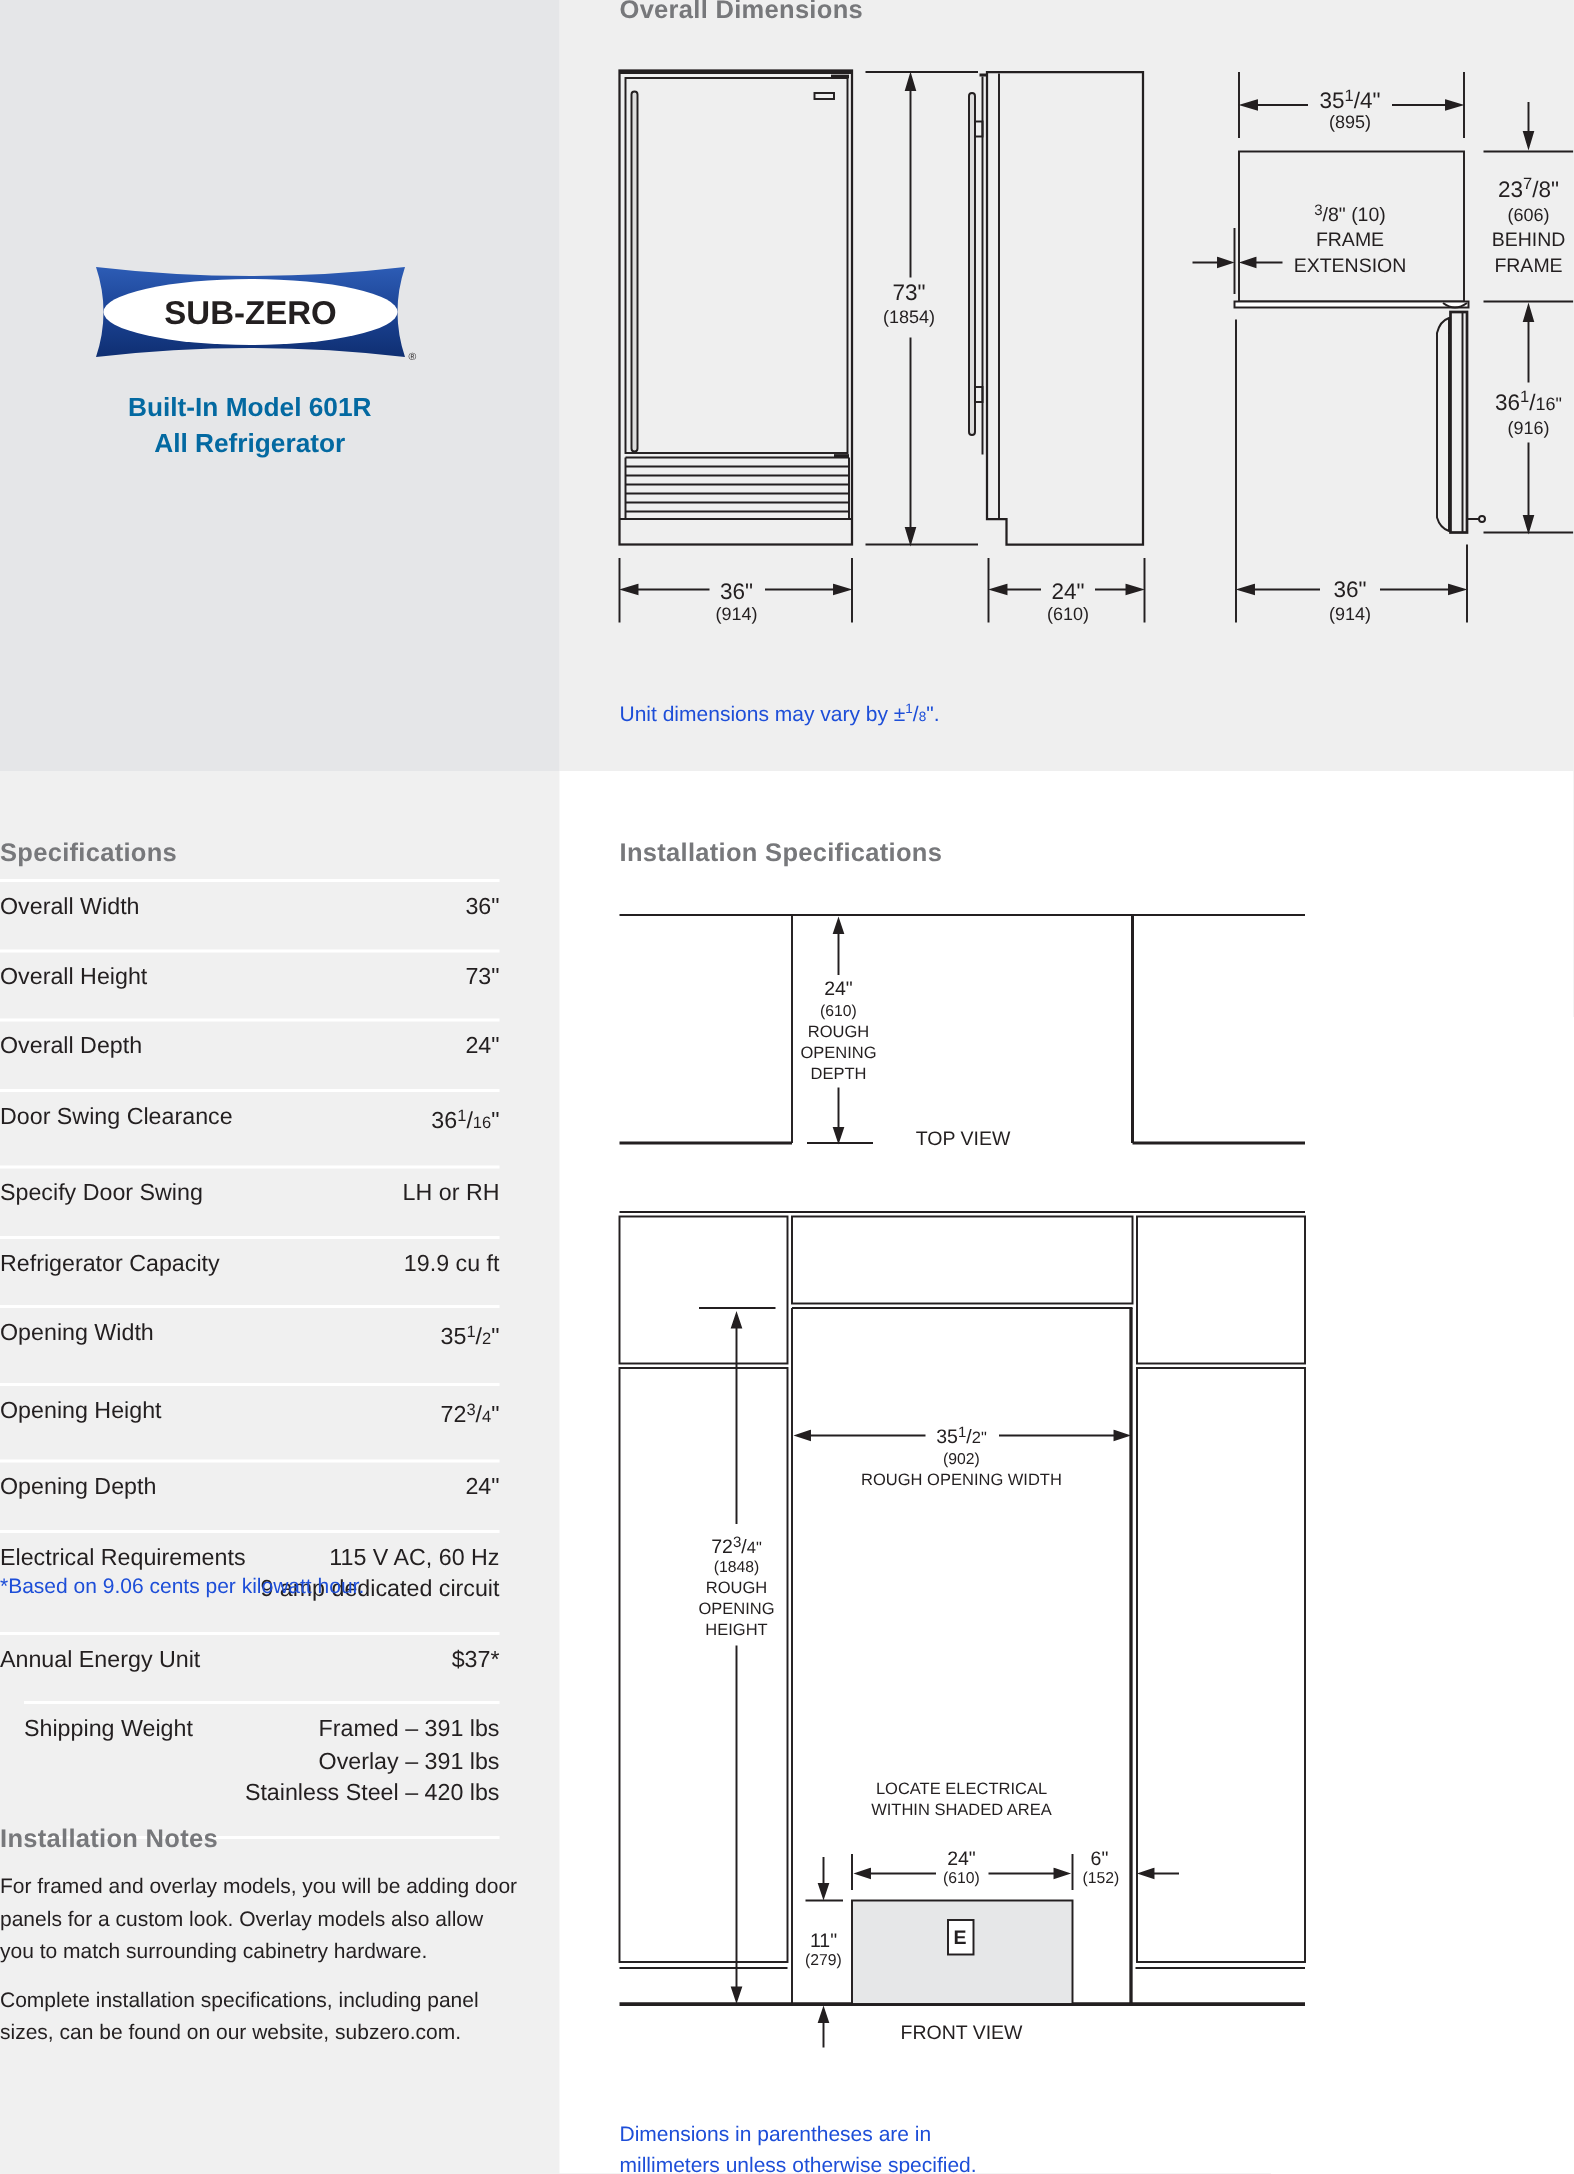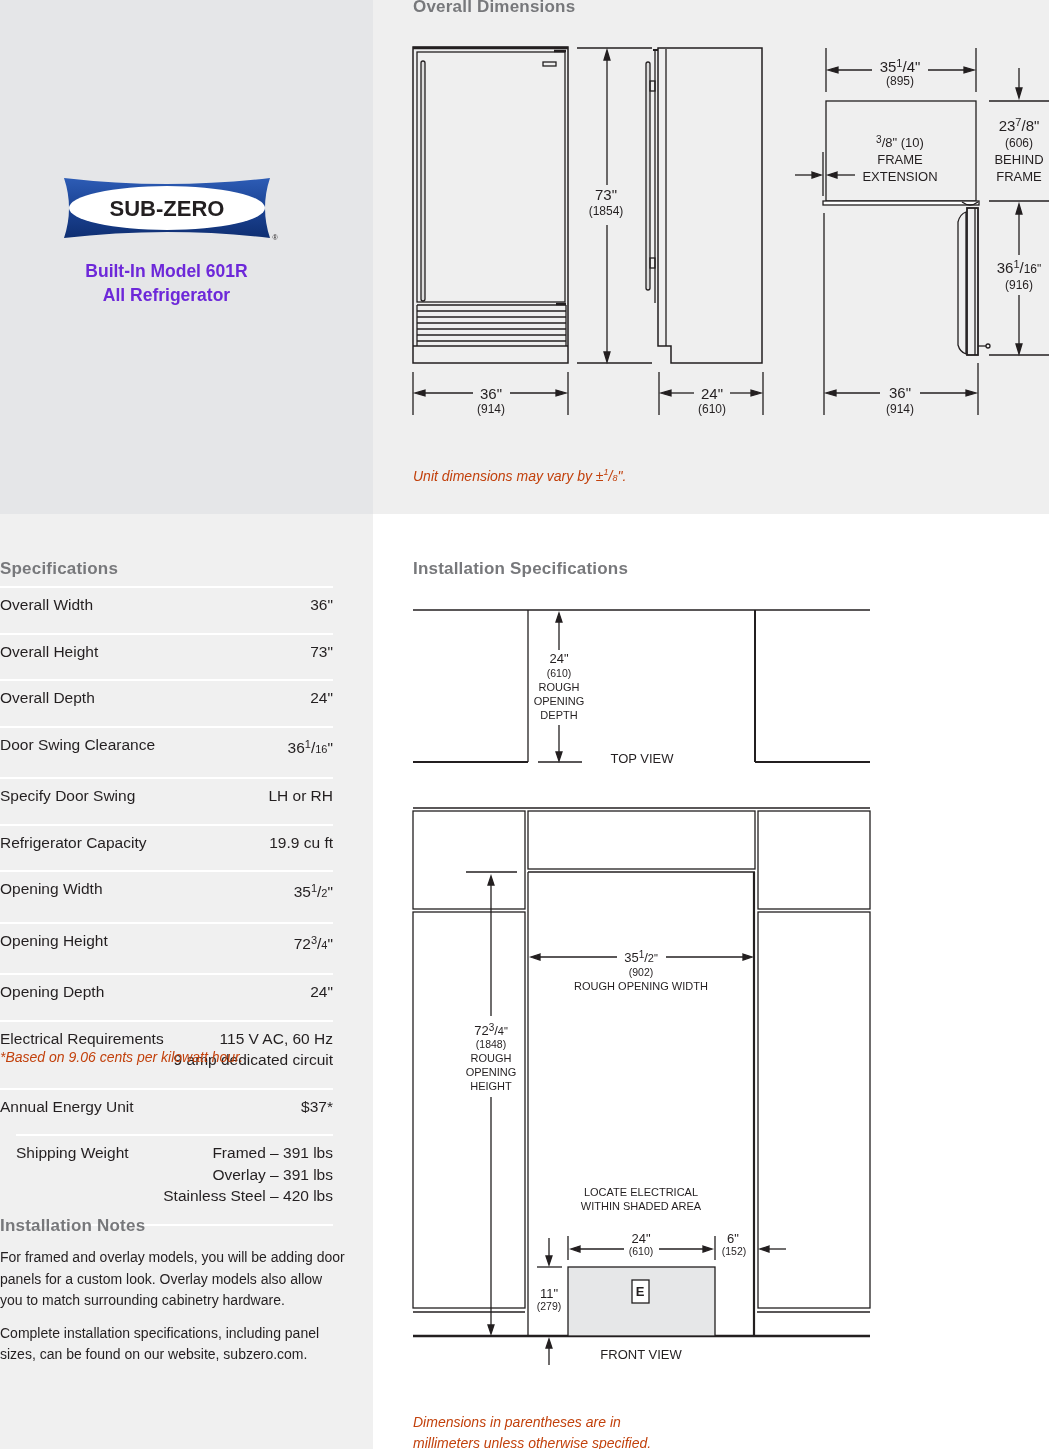--- a/index.html
+++ b/index.html
@@ -7,23 +7,23 @@
   body { position: relative; background: #f0f0f0; font-family: "Liberation Sans", sans-serif; color: #231f20; }
   .panel { position: absolute; }
   #p-tl { left: 0; top: 0; width: 373px; height: 514px; background: #e5e6e8; }
   #p-tr { left: 373px; top: 0; width: 676px; height: 514px; background: #efefef; }
   #p-bl { left: 0; top: 514px; width: 373px; height: 935px; background: #f0f0f0; }
   #p-br { left: 373px; top: 514px; width: 676px; height: 935px; background: #ffffff; }
 
   .section-title { position: absolute; font-weight: bold; font-size: 17px; color: #77787b; letter-spacing: 0.2px; }
 
   .logo { position: absolute; left: 62px; top: 176px; width: 218px; height: 66px; }
-  .model-title { position: absolute; left: 0; width: 333px; top: 259px; text-align: center; font-weight: bold; font-size: 17.5px; line-height: 24px; color: #6d28d9; }
-
-  .note-italic { position: absolute; font-style: italic; font-size: 14px; color: #c2410c; }
+  .model-title { position: absolute; left: 0; width: 333px; top: 259px; text-align: center; font-weight: bold; font-size: 17.5px; line-height: 24px; color: #0369a1; }
+
+  .note-italic { position: absolute; font-size: 14px; color: #1d4ed8; }
 
   .spec-table { position: absolute; left: 0; top: 586px; width: 333px; }
   .spec-row { display: flex; justify-content: space-between; align-items: flex-start; border-top: 2px solid #ffffff; padding: 6px 0 17px 0; font-size: 15.5px; line-height: 21.5px; min-height: 32.5px; }
   .spec-row:last-child { border-bottom: 2px solid #ffffff; margin-left: 16px; }
   .spec-label { white-space: nowrap; }
   .spec-value { text-align: right; white-space: nowrap; }
   .spec-value .line { display: block; }
   .frac-sup { font-size: 11px; vertical-align: 5px; }
   .frac-sub { font-size: 11px; }
 

